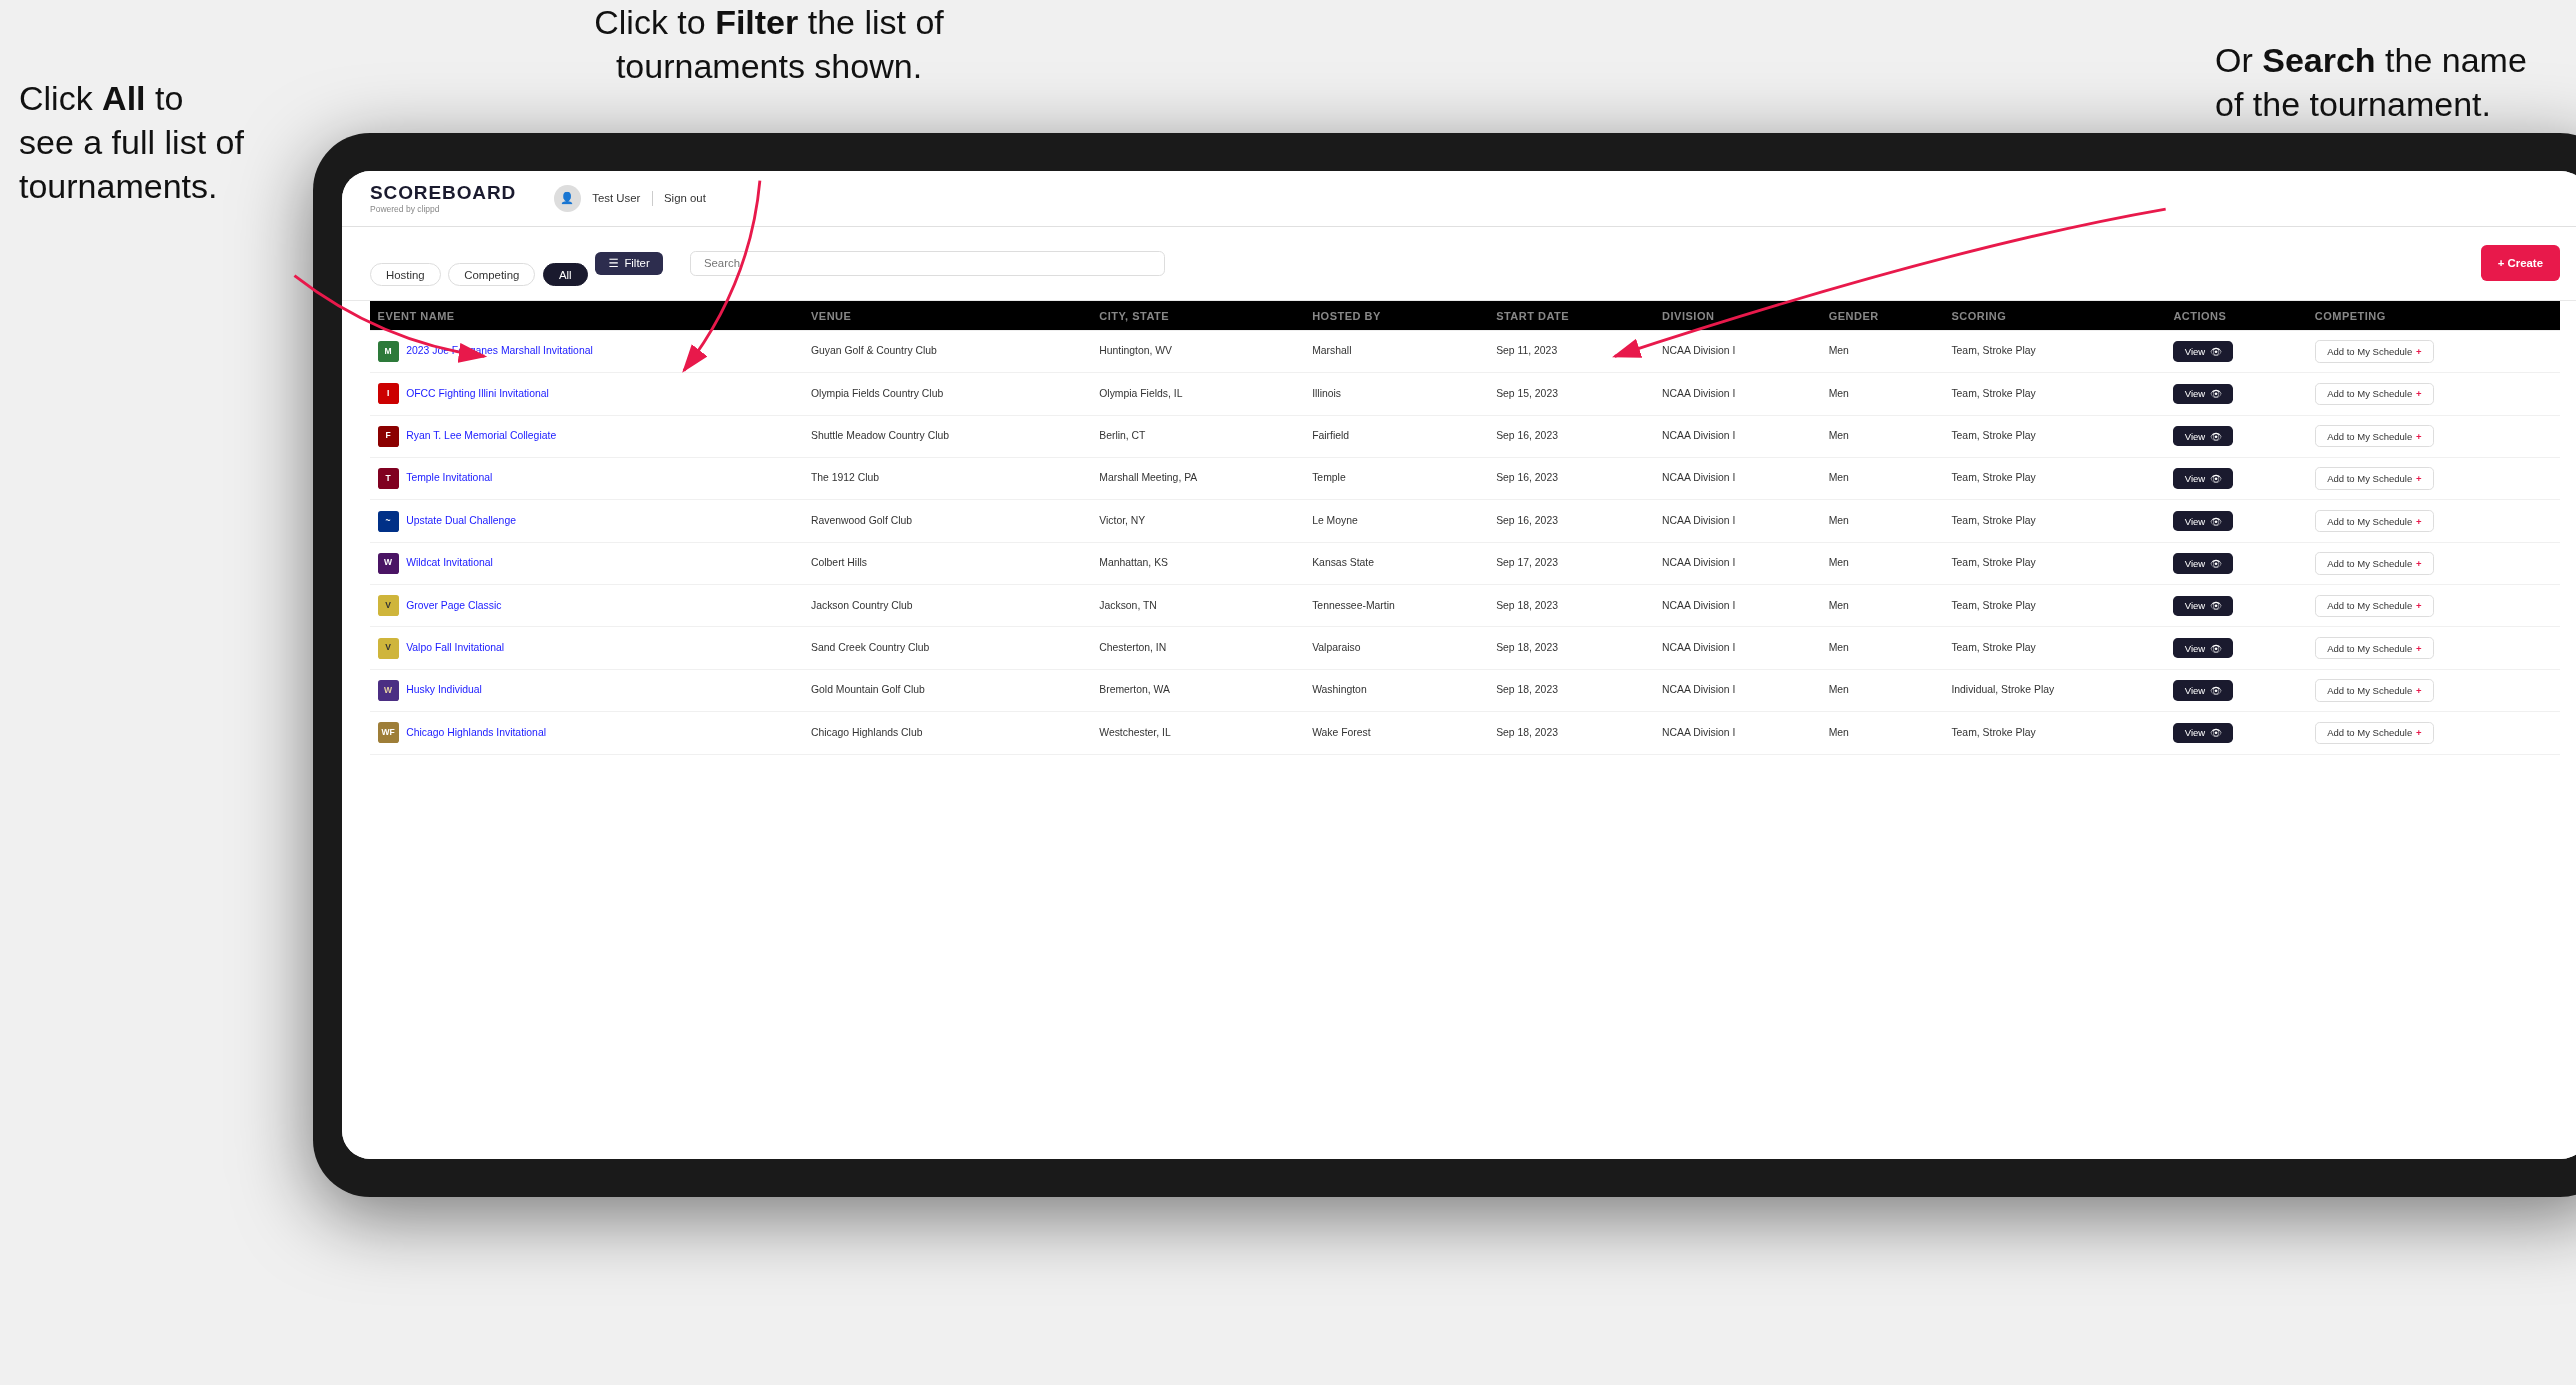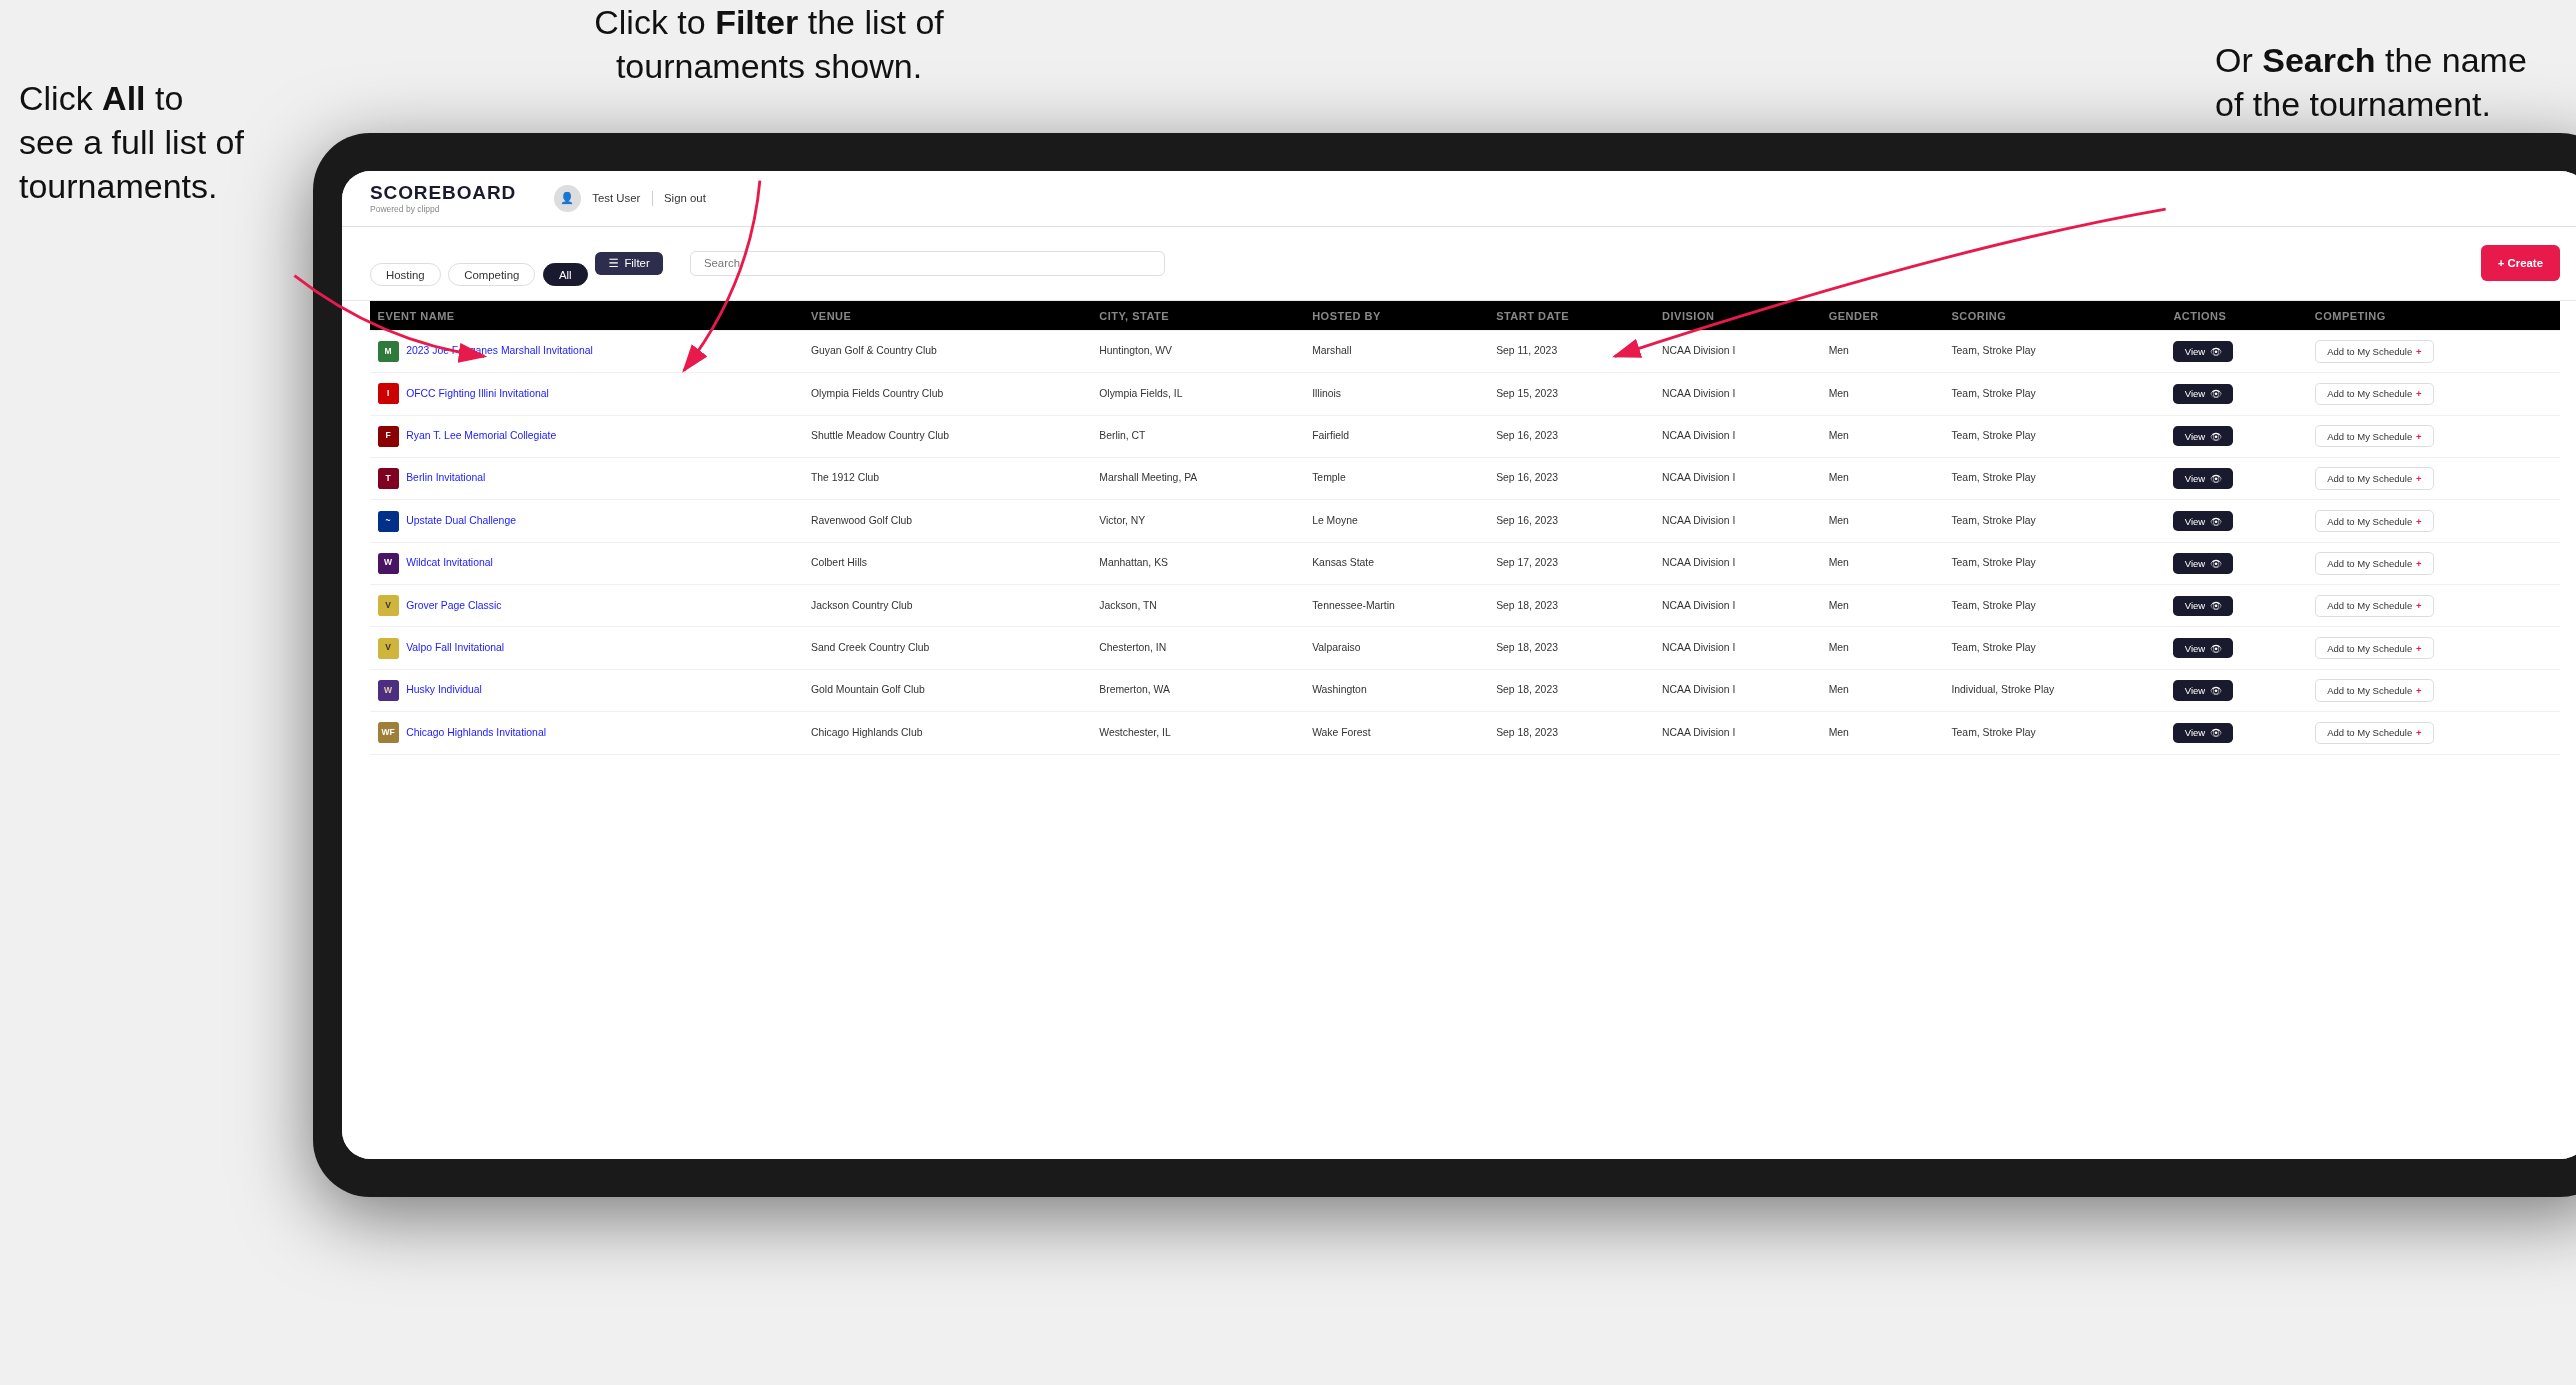--- a/index.html
+++ b/index.html
@@ -455,21 +455,21 @@
     <td>
       <button class="add-schedule-btn">
         Add to My Schedule <span class="plus">+</span>
       </button>
     </td>
   </tr>
               <tr>
     <td>
       <div class="event-name-cell">
         <div class="team-logo logo-maroon">T</div>
-        <span class="event-name-text">Berlin Invitational</span>
+        <span class="event-name-text">Temple Invitational</span>
       </div>
     </td>
     <td>The 1912 Club</td>
     <td>Marshall Meeting, PA</td>
     <td>Temple</td>
     <td>Sep 16, 2023</td>
     <td>NCAA Division I</td>
     <td>Men</td>
     <td>Team, Stroke Play</td>
     <td>

